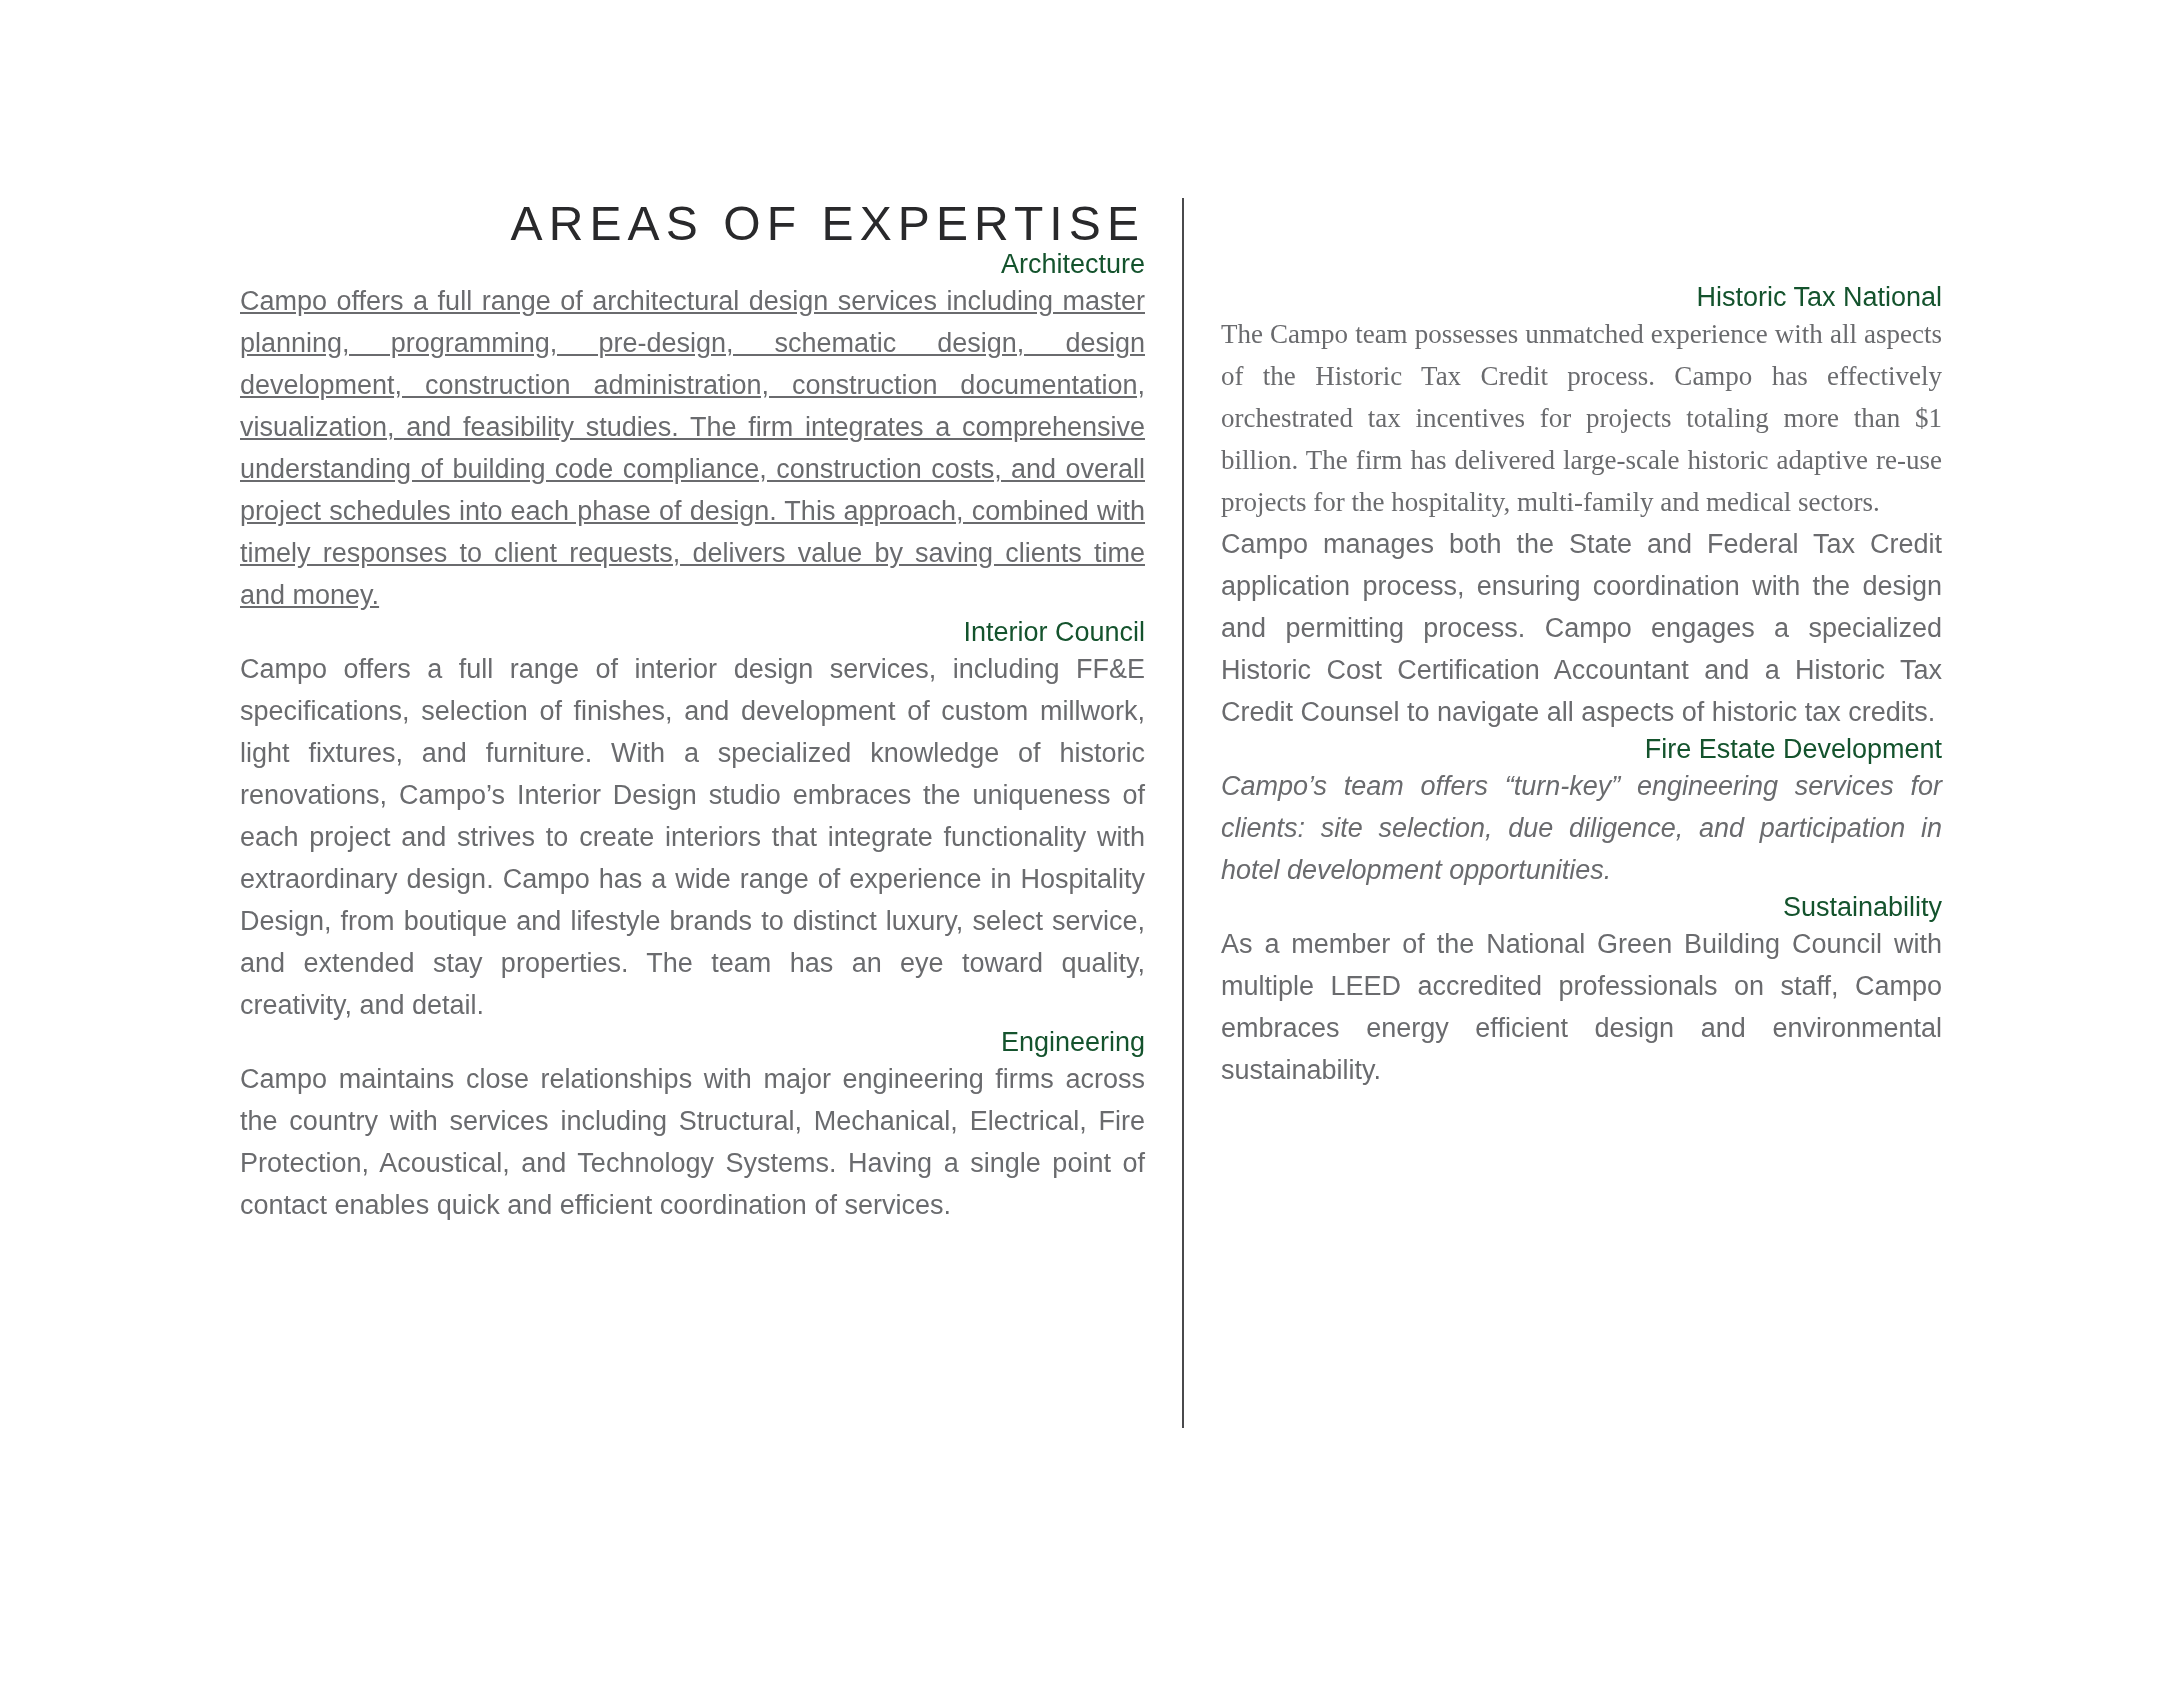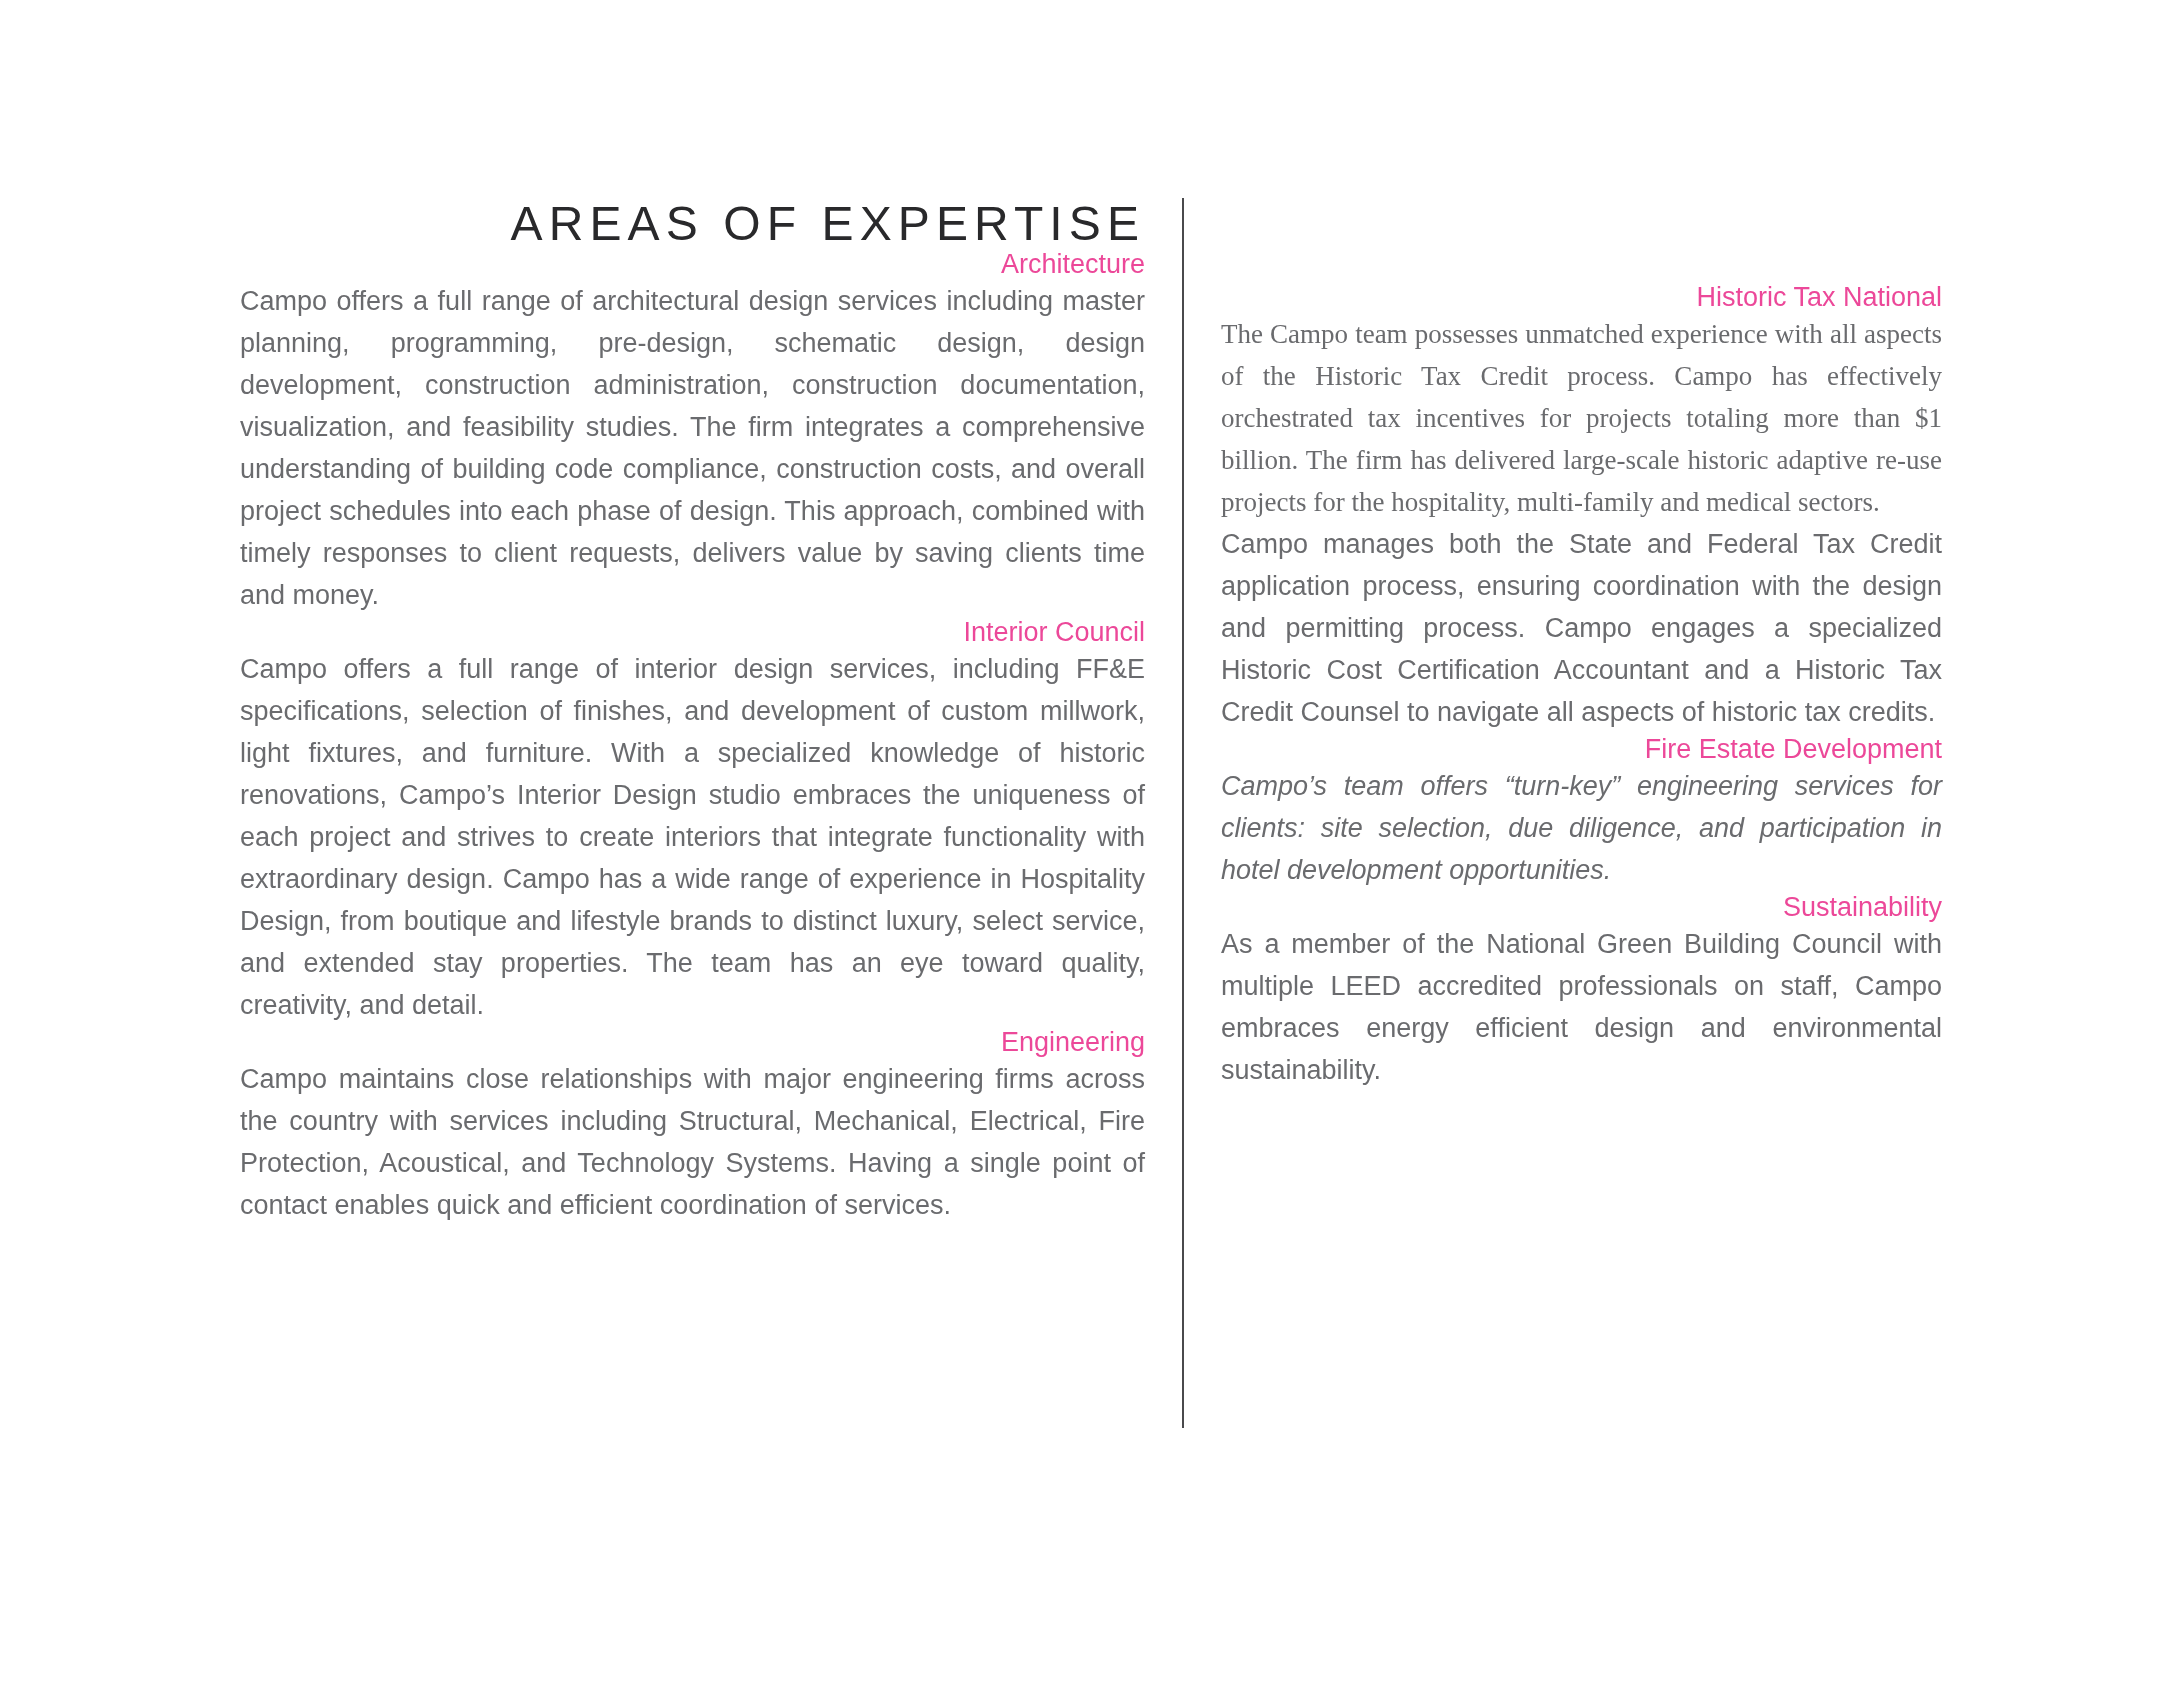--- a/index.html
+++ b/index.html
@@ -37,35 +37,35 @@
     left: 1221px;
     top: 281px;
     width: 721px;
   }
   h2.sec {
     margin: 0;
     font-size: 27px;
     font-weight: 400;
     line-height: 32px;
     text-align: right;
-    color: #ec4899;
+    color: #14532d;
   }
   p.body {
     margin: 0;
     font-size: 27px;
     font-weight: 300;
     line-height: 42px;
     color: #6a6b6e;
     text-align: justify;
   }
   p.body.italic { font-style: italic; }
 
   
   .h-arch { margin-top: 32px; }
-  .p-arch { margin-top: 29px; }
+  .p-arch { margin-top: 29px; text-decoration: underline; }
   .h-int  { margin-top: 26px; }
   .p-int  { margin-top: 26px; }
   .h-eng  { margin-top: 24.5px; }
   .p-eng  { margin-top: 24.5px; }
 
   .p-htc1 { margin-top: 23px; font-family: Liberation Serif, serif; }
   .p-htc2 { margin-top: 56px; }
   .h-red  { margin-top: 51px; }
   .p-red  { margin-top: 21px; }
   .h-sus  { margin-top: 44px; }

